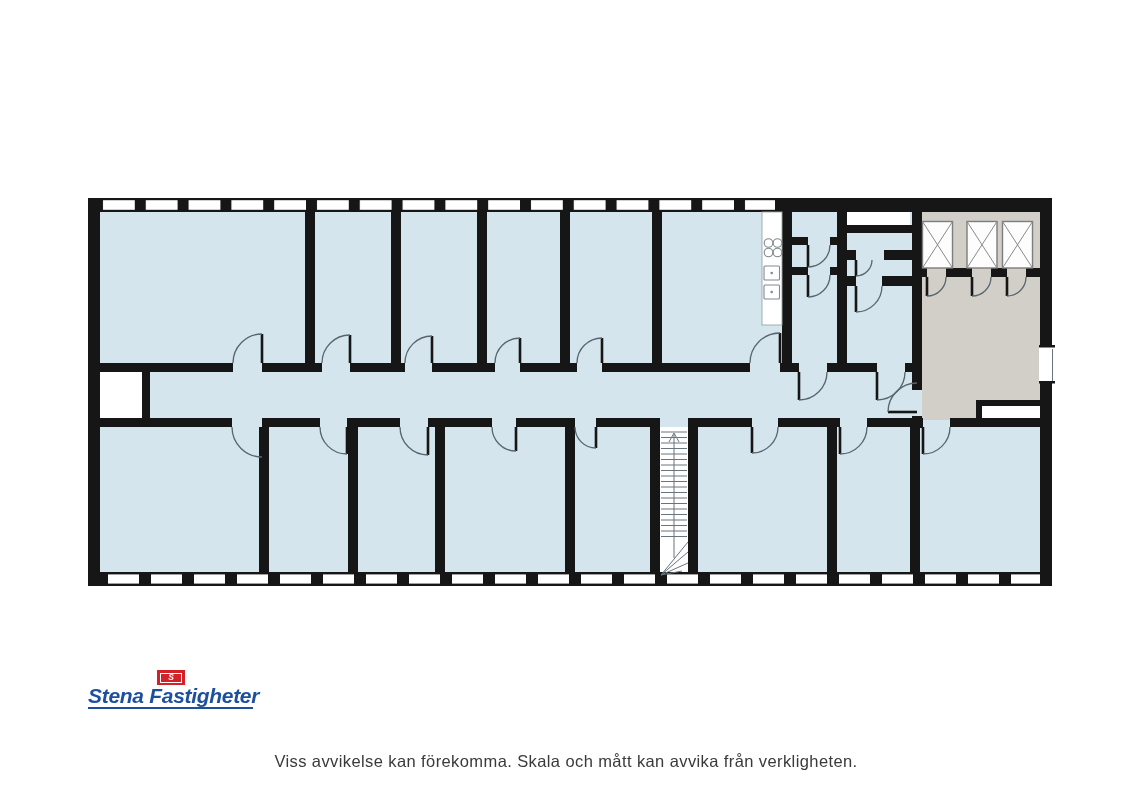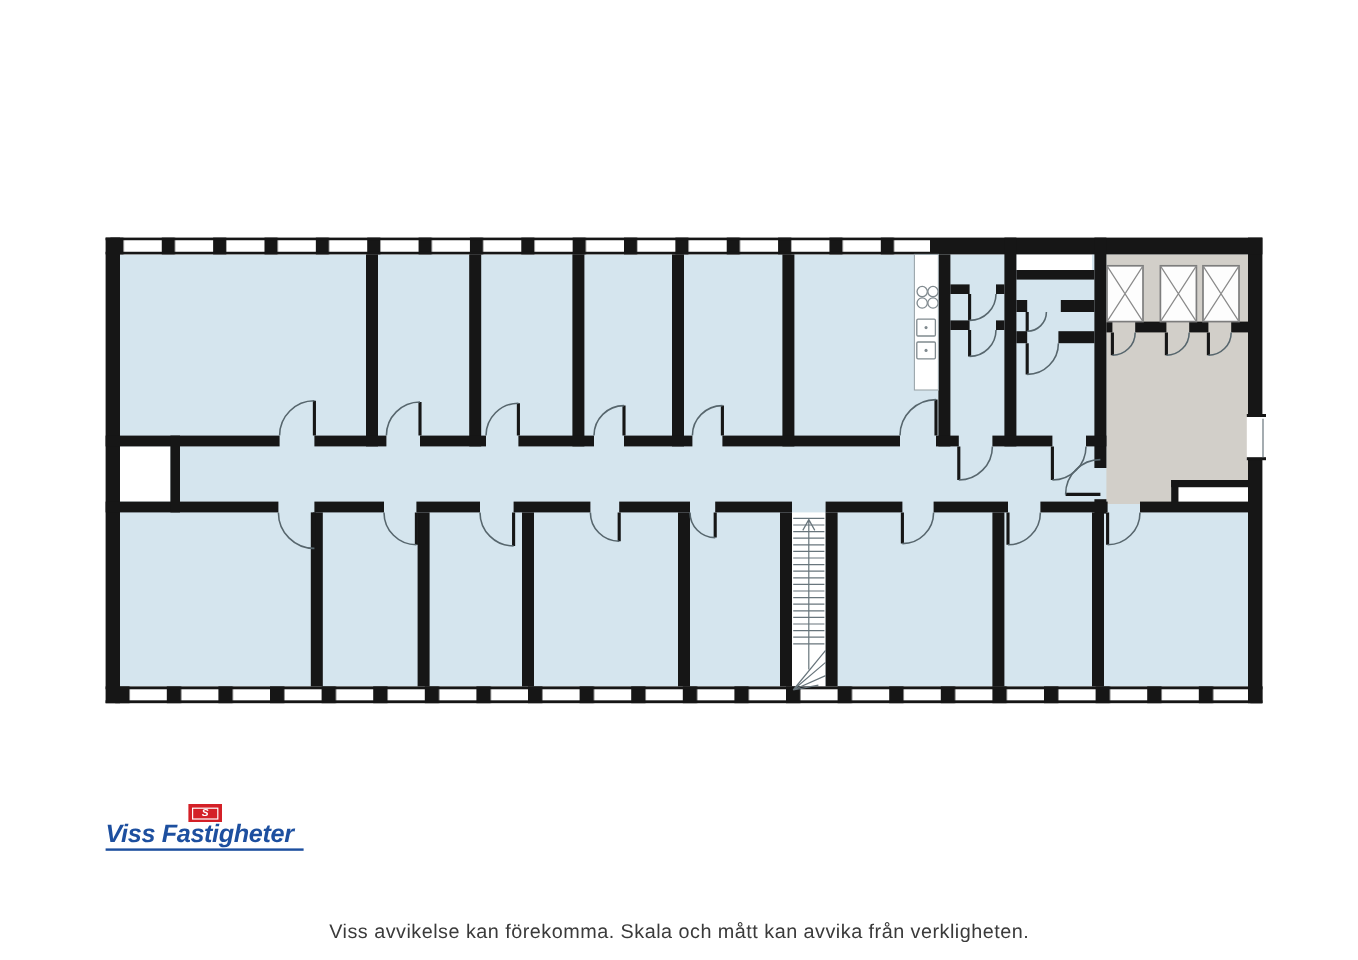--- a/index.html
+++ b/index.html
@@ -27,21 +27,21 @@
   .logo{position:absolute;left:88px;top:668px;width:180px;height:46px;}
   .logo-flag{position:absolute;left:69px;top:2px;width:28px;height:15px;
     background:var(--logo-red,#d42027);display:flex;align-items:center;justify-content:center;}
   .logo-flag-inner{width:22px;height:10px;border:1.1px solid #fff;display:flex;
     align-items:center;justify-content:center;}
   .logo-flag-inner span{color:#fff;font-size:8.5px;font-weight:bold;font-style:italic;line-height:1;}
   .logo-text{position:absolute;left:0;top:16px;color:var(--logo-blue,#1d4f9f);
     font-size:21px;font-weight:bold;font-style:italic;letter-spacing:-0.3px;white-space:nowrap;}
   .logo-underline{position:absolute;left:0;top:39px;width:165px;height:2.4px;
     background:var(--logo-blue,#1d4f9f);}
-  .disclaimer{position:absolute;left:0;top:768px;width:1132px;text-align:center;
+  .disclaimer{position:absolute;left:0;top:752px;width:1132px;text-align:center;
     color:var(--disclaimer-color,#3a3a3a);font-size:16.5px;letter-spacing:0.4px;}
 </style>
 </head>
 <body>
 
 <div class="stage">
 
 <svg width="1132" height="800" viewBox="0 0 1132 800">
   <defs>
     <pattern id="pilTop" x="92" y="198" width="42.8" height="14" patternUnits="userSpaceOnUse">
@@ -226,19 +226,19 @@
     </g>
   </g>
 </svg>
 
   <div class="logo">
     <div class="logo-flag">
       <div class="logo-flag-inner">
         <span>S</span>
       </div>
     </div>
-    <div class="logo-text">Viss Fastigheter</div>
+    <div class="logo-text">Stena Fastigheter</div>
     <div class="logo-underline"></div>
   </div>
 
   <div class="disclaimer">Viss avvikelse kan förekomma. Skala och mått kan avvika från verkligheten.</div>
 
 </div>
 
 </body></html>

